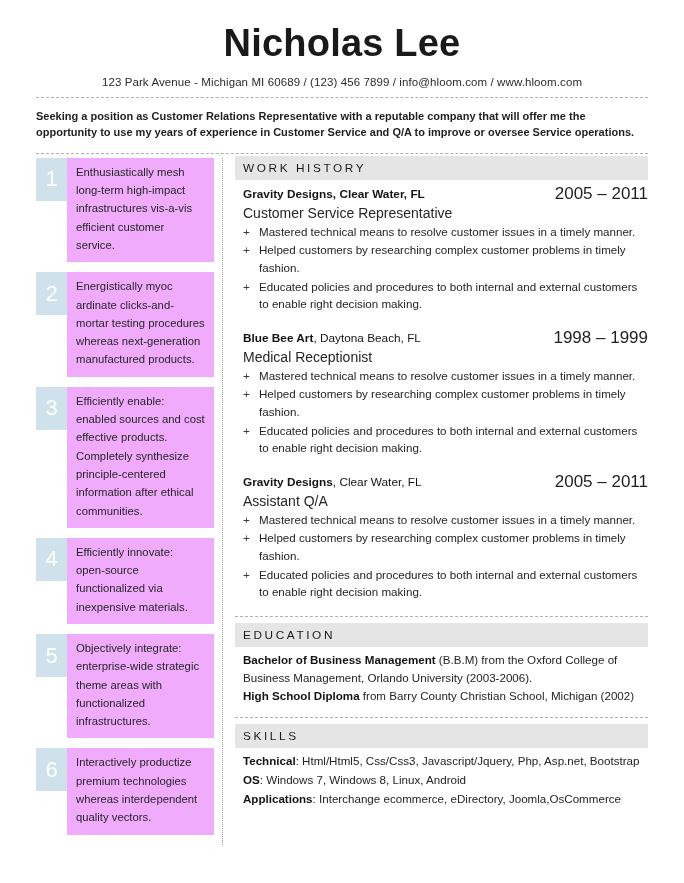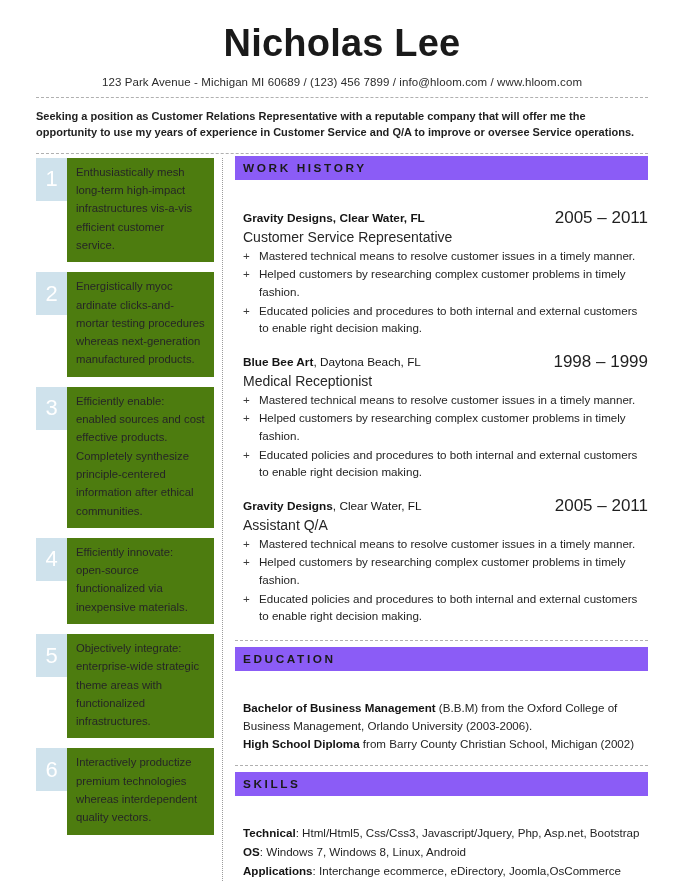--- a/index.html
+++ b/index.html
@@ -96,36 +96,36 @@
     color: #ffffff;
     font-size: 22px;
     font-weight: normal;
     display: flex;
     align-items: center;
     justify-content: center;
     line-height: 1;
   }
   .side-text {
     flex: 1 1 auto;
-    background: #4d7c0f;
+    background: #f0abfc;
     padding: 5px 9px 8px 9px;
     font-size: 11.3px;
     line-height: 1.62;
     color: #262626;
   }
 
   
   .section-head {
-    background: #8b5cf6;
+    background: #e5e5e5;
     font-size: 11.8px;
-    font-weight: bold;
+    font-weight: normal;
     letter-spacing: 2.6px;
     padding: 5px 8px 5px 8px;
     color: #1a1a1a;
-    margin-bottom: 28px;
+    margin-bottom: 4px;
   }
   .sec-rule {
     border: 0;
     border-top: 1px dashed #b0b0b0;
     margin: 12px 0 6px 0;
     height: 0;
   }
 
   
   .job {

